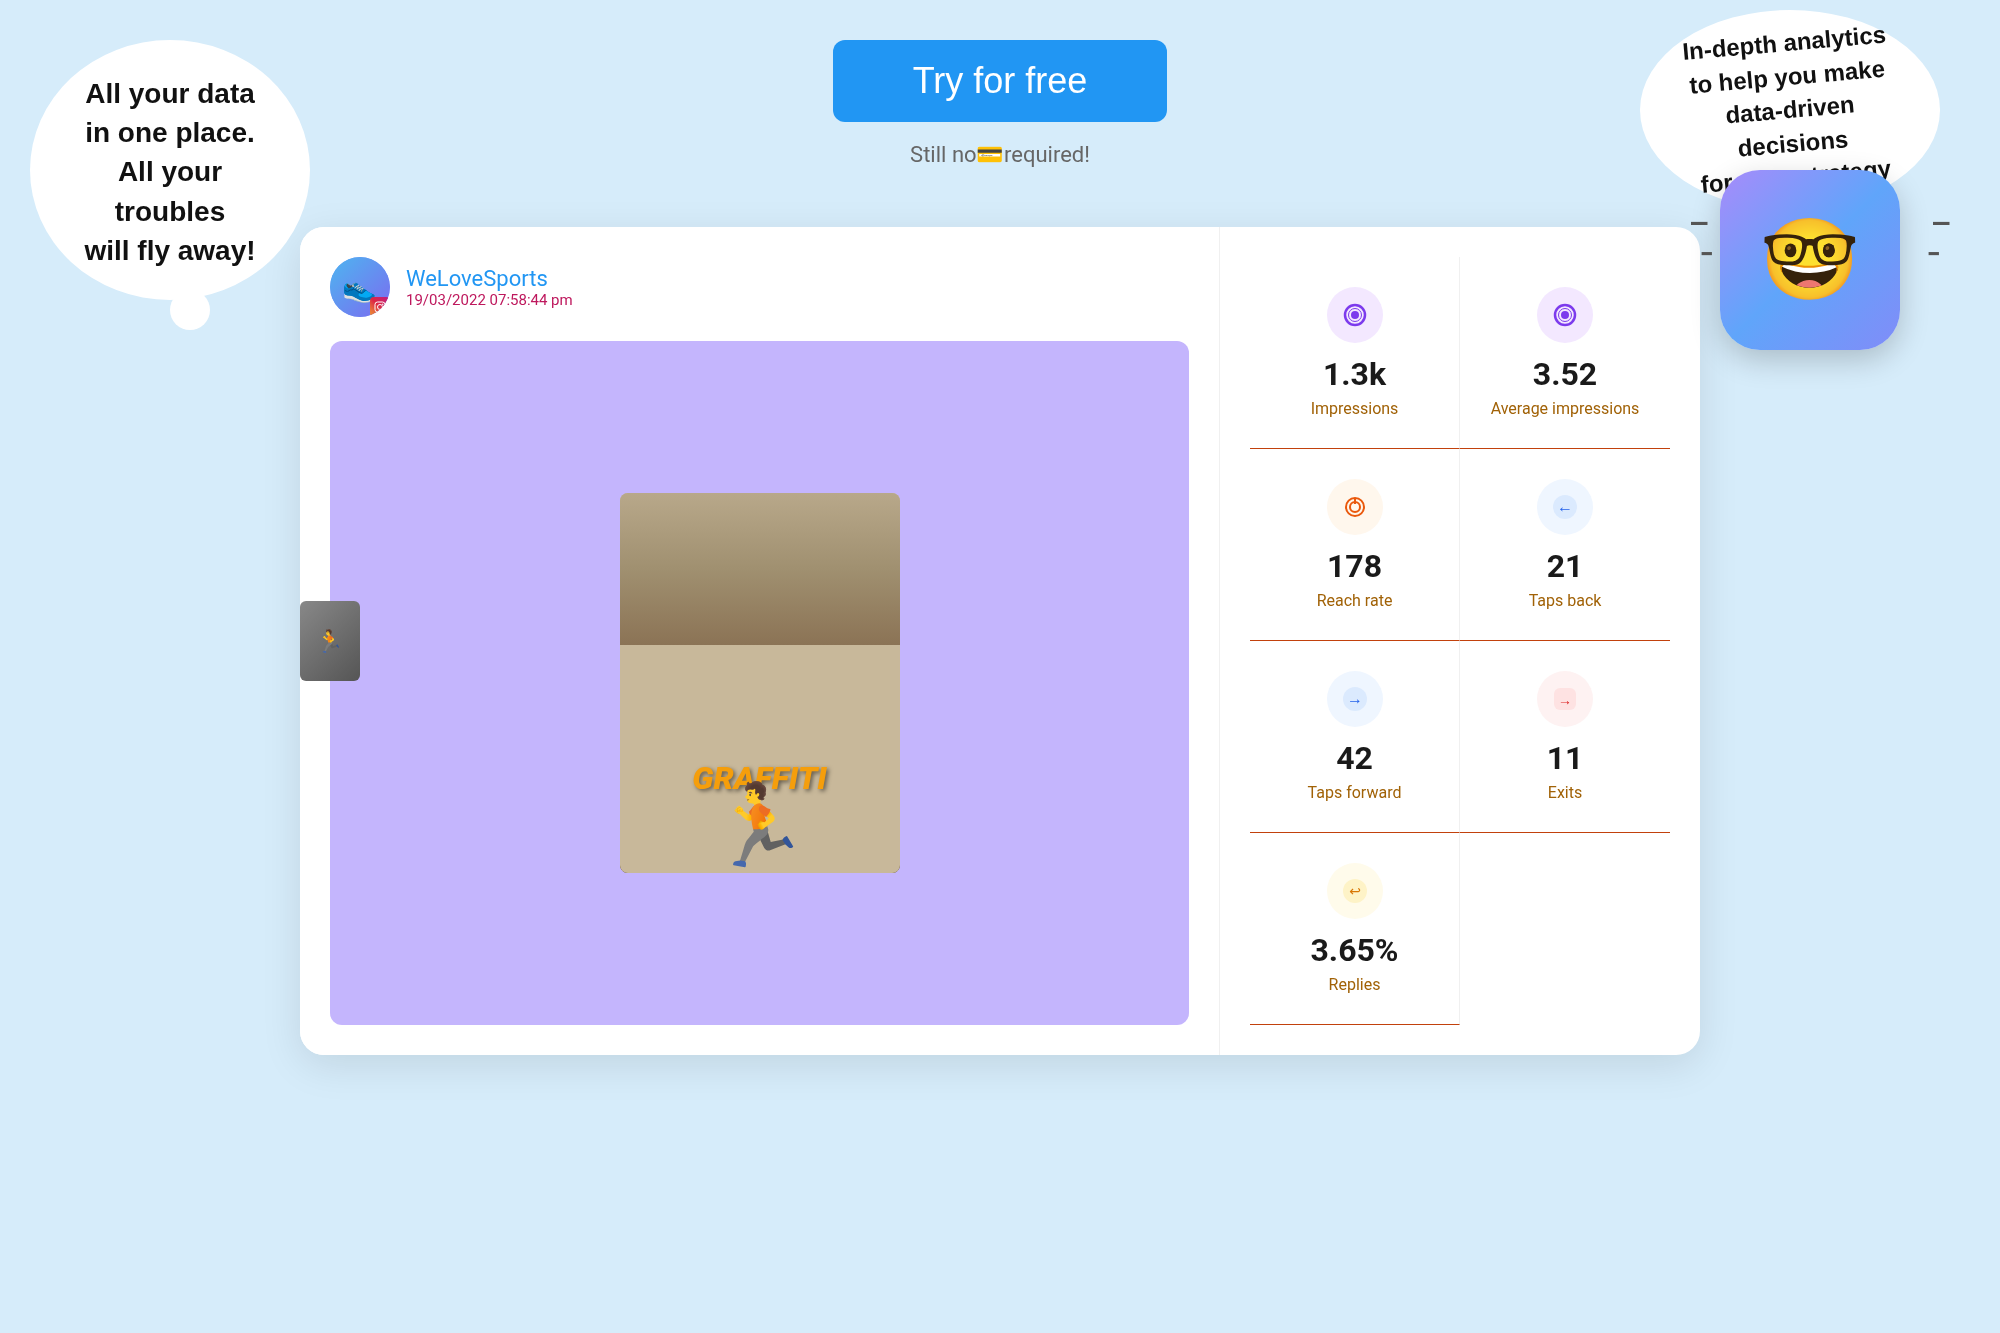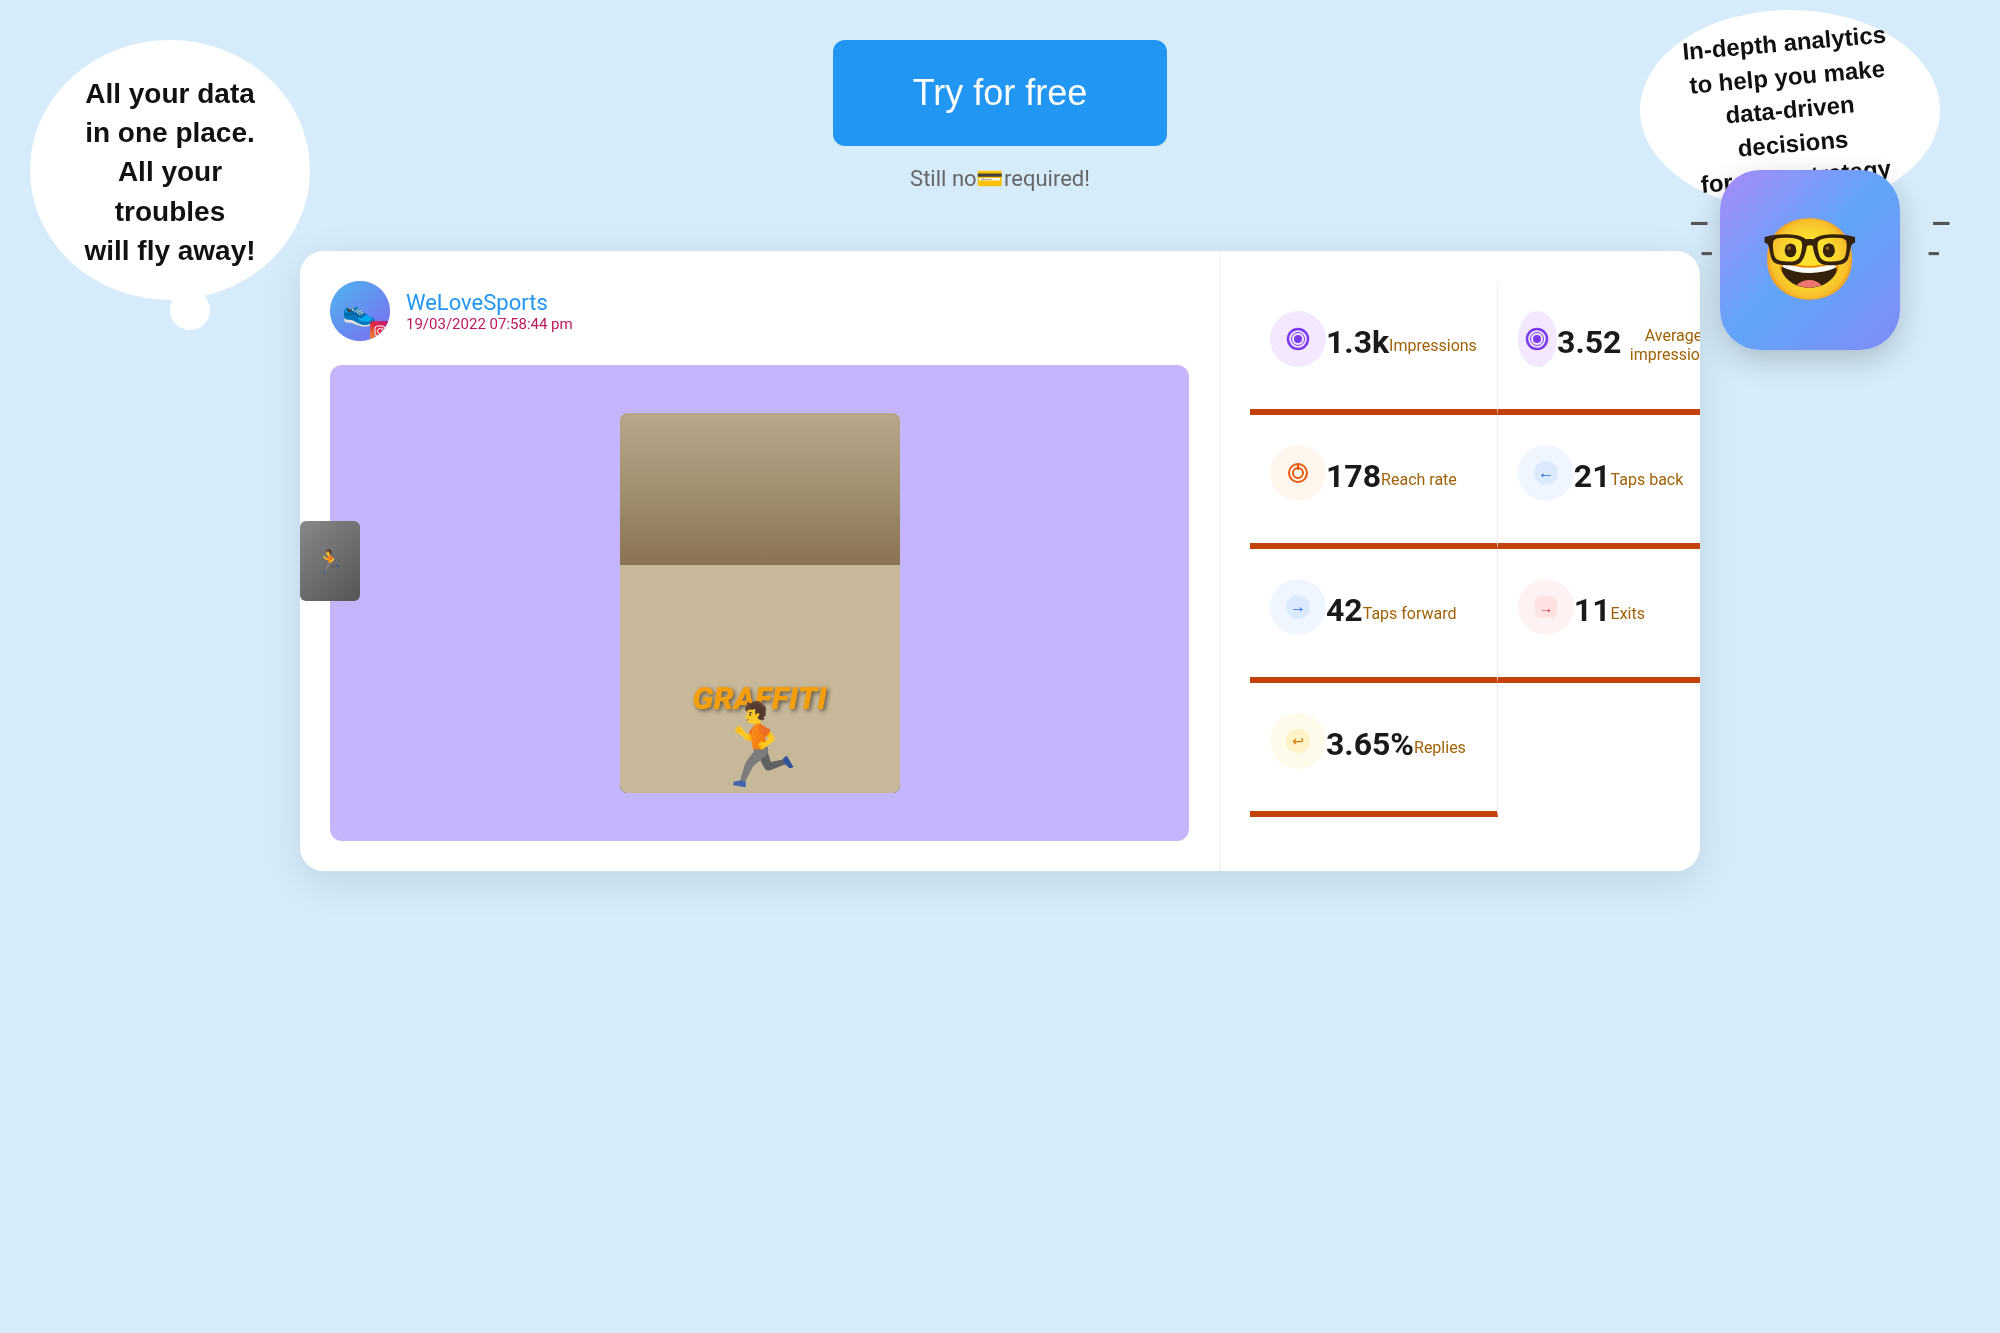--- a/index.html
+++ b/index.html
@@ -36,21 +36,21 @@
       margin-bottom: 50px;
       text-align: center;
       font-weight: 400;
     }
 
     .try-btn {
       background: #2196f3;
       color: #fff;
       border: none;
       border-radius: 12px;
-      padding: 32px 80px;
+      padding: 20px 80px;
       font-size: 36px;
       font-weight: 500;
       cursor: pointer;
       margin-bottom: 20px;
     }
 
     .no-card-text {
       font-size: 22px;
       color: #666;
       display: flex;
@@ -262,24 +262,24 @@
       width: 480px;
       padding: 30px;
       display: grid;
       grid-template-columns: 1fr 1fr;
       gap: 0;
       align-content: start;
     }
 
     .metric-item {
       display: flex;
-      flex-direction: row;
+      flex-direction: column;
       align-items: center;
       padding: 30px 20px;
-      border-bottom: 6px solid #c2410c;
+      border-bottom: 1px solid #c2410c;
     }
 
     .metric-item:nth-child(odd) {
       border-right: 1px solid #f0f0f0;
     }
 
     .metric-icon {
       width: 56px;
       height: 56px;
       border-radius: 50%;

